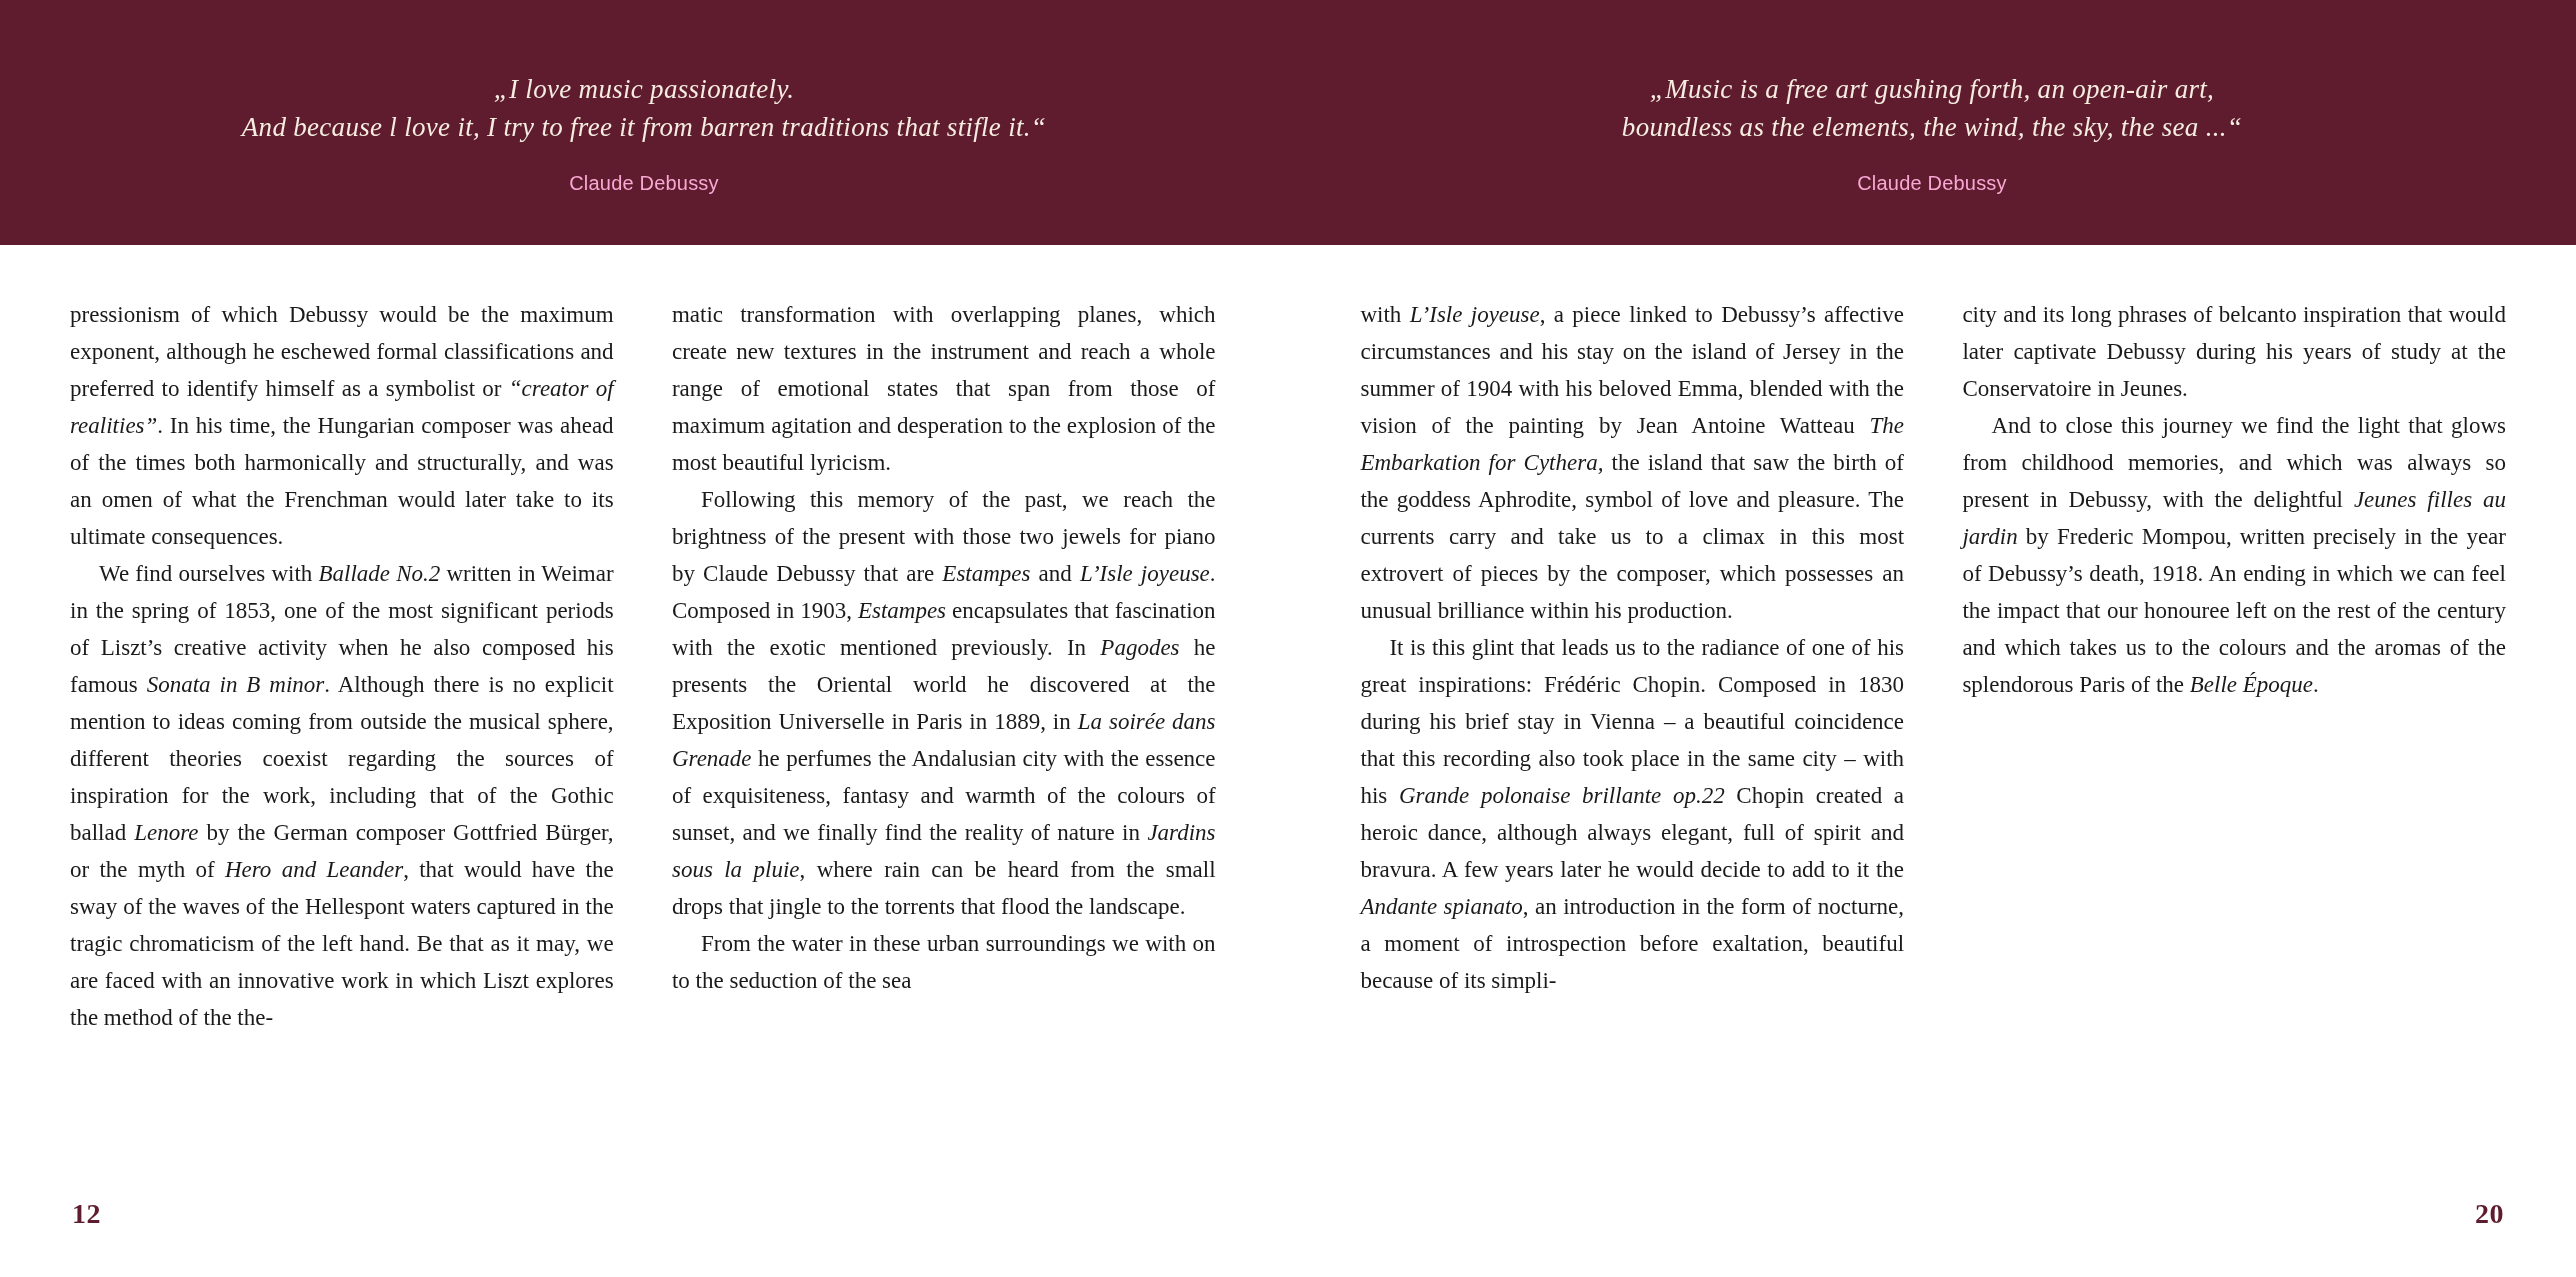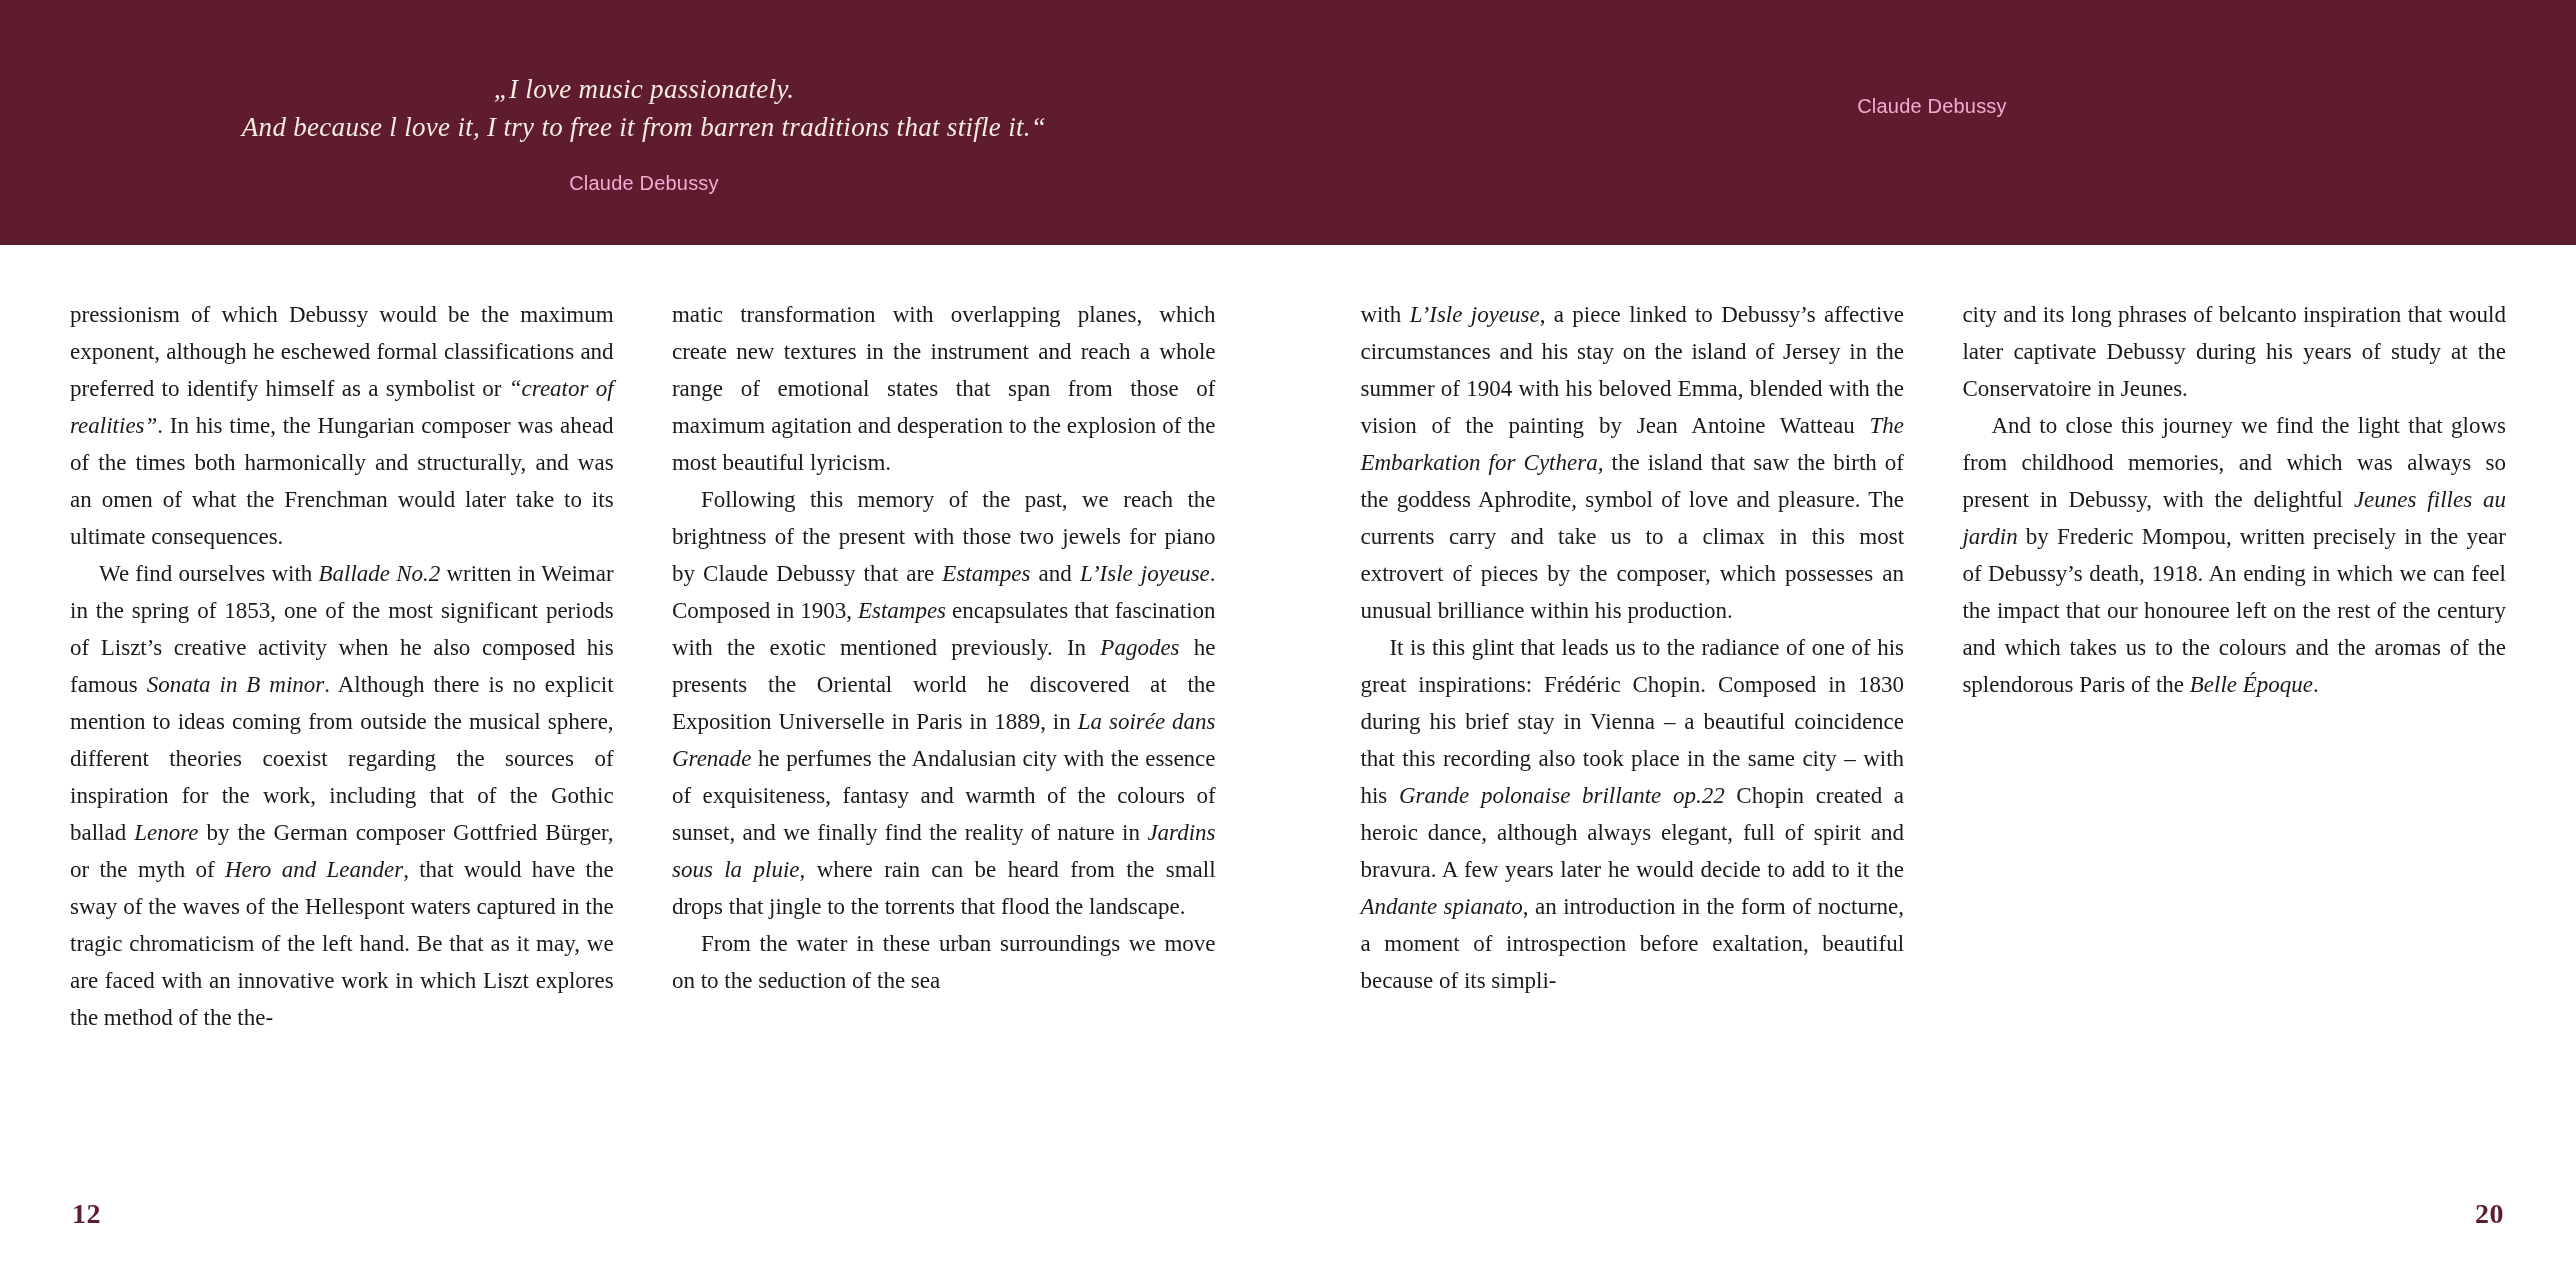--- a/index.html
+++ b/index.html
@@ -126,39 +126,41 @@
 <div class="page">
 
   <div class="banner">
     <div class="banner-inner">
       <div class="quote-block">
         <div class="quote-text">„I love music passionately.
 And because l love it, I try to free it from barren traditions that stifle it.“</div>
         <div class="quote-author">Claude Debussy</div>
       </div>
       <div class="quote-block">
+        <div class="quote-text">„Music is a free art gushing forth, an open-air art,
+boundless as the elements, the wind, the sky, the sea ...“</div>
         <div class="quote-author">Claude Debussy</div>
       </div>
     </div>
   </div>
 
   <div class="columns">
     <div class="left-pad"></div>
 
     <div class="col">
       <p>pressionism of which Debussy would be the maximum exponent, although he eschewed formal classifications and preferred to identify himself as a symbolist or <i>“creator of realities”</i>. In his time, the Hungarian composer was ahead of the times both harmonically and structurally, and was an omen of what the Frenchman would later take to its ultimate consequences.</p>
       <p>We find ourselves with <i>Ballade No.2</i> written in Weimar in the spring of 1853, one of the most significant periods of Liszt’s creative activity when he also composed his famous <i>Sonata in B minor</i>. Although there is no explicit mention to ideas coming from outside the musical sphere, different theories coexist regarding the sources of inspiration for the work, including that of the Gothic ballad <i>Lenore</i> by the German composer Gottfried Bürger, or the myth of <i>Hero and Leander</i>, that would have the sway of the waves of the Hellespont waters captured in the tragic chromaticism of the left hand. Be that as it may, we are faced with an innovative work in which Liszt explores the method of the the-</p>
     </div>
 
     <div class="col-gap"></div>
 
     <div class="col">
       <p>matic transformation with overlapping planes, which create new textures in the instrument and reach a whole range of emotional states that span from those of maximum agitation and desperation to the explosion of the most beautiful lyricism.</p>
       <p>Following this memory of the past, we reach the brightness of the present with those two jewels for piano by Claude Debussy that are <i>Estampes</i> and <i>L’Isle joyeuse</i>. Composed in 1903, <i>Estampes</i> encapsulates that fascination with the exotic mentioned previously. In <i>Pagodes</i> he presents the Oriental world he discovered at the Exposition Universelle in Paris in 1889, in <i>La soirée dans Grenade</i> he perfumes the Andalusian city with the essence of exquisiteness, fantasy and warmth of the colours of sunset, and we finally find the reality of nature in <i>Jardins sous la pluie</i>, where rain can be heard from the small drops that jingle to the torrents that flood the landscape.</p>
-      <p>From the water in these urban surroundings we move on to the seduction of the sea</p>
+      <p>From the water in these urban surroundings we with on to the seduction of the sea</p>
     </div>
 
     <div class="gutter"></div>
 
     <div class="col">
       <p>with <i>L’Isle joyeuse</i>, a piece linked to Debussy’s affective circumstances and his stay on the island of Jersey in the summer of 1904 with his beloved Emma, blended with the vision of the painting by Jean Antoine Watteau <i>The Embarkation for Cythera,</i> the island that saw the birth of the goddess Aphrodite, symbol of love and pleasure. The currents carry and take us to a climax in this most extrovert of pieces by the composer, which possesses an unusual brilliance within his production.</p>
       <p>It is this glint that leads us to the radiance of one of his great inspirations: Frédéric Chopin. Composed in 1830 during his brief stay in Vienna – a beautiful coincidence that this recording also took place in the same city – with his <i>Grande polonaise brillante op.22</i> Chopin created a heroic dance, although always elegant, full of spirit and bravura. A few years later he would decide to add to it the <i>Andante spianato</i>, an introduction in the form of nocturne, a moment of introspection before exaltation, beautiful because of its simpli-</p>
     </div>
 
     <div class="col-gap"></div>

